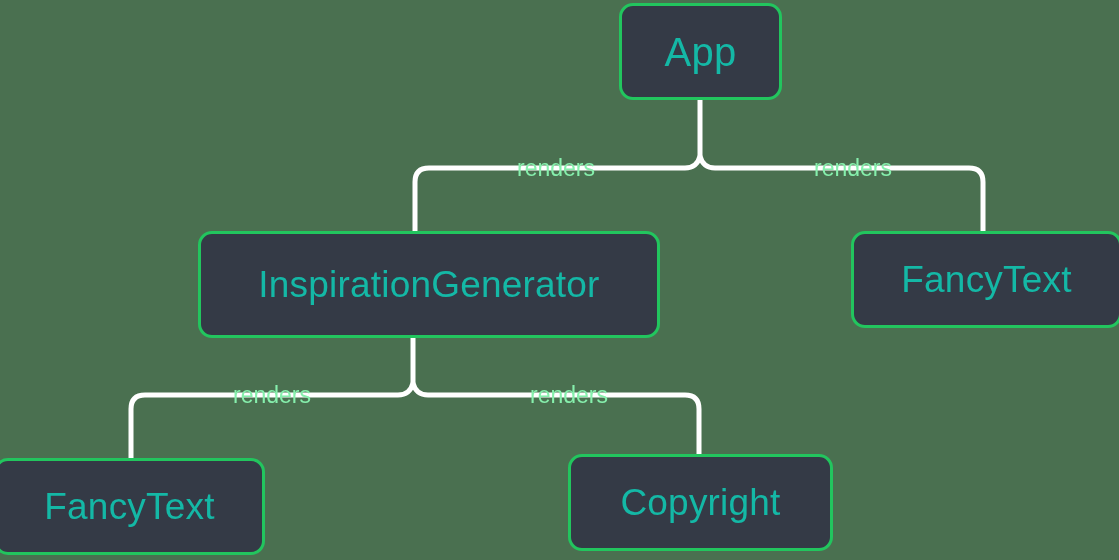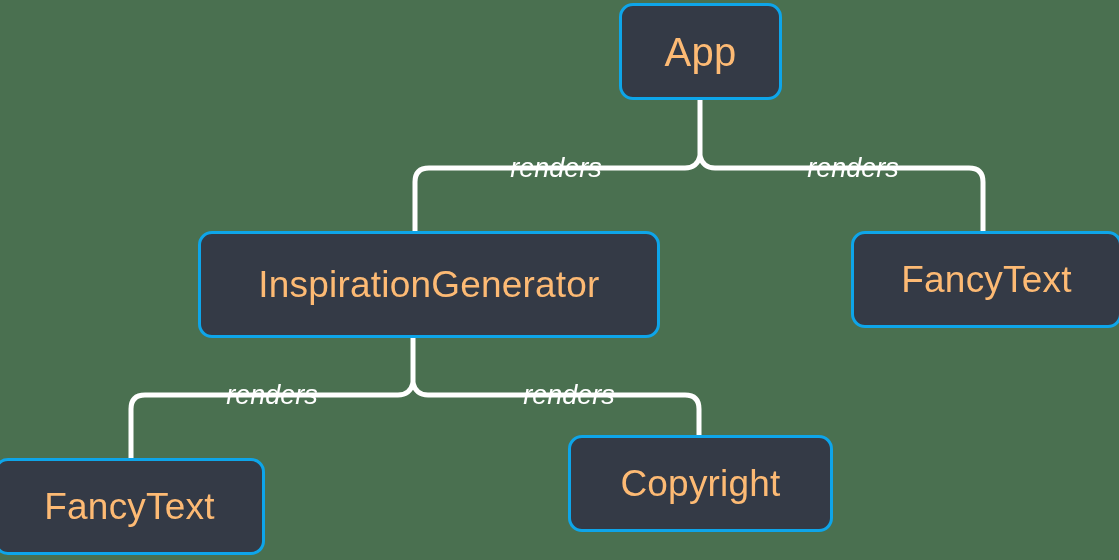--- a/index.html
+++ b/index.html
@@ -19,43 +19,42 @@
     position: absolute;
     left: 0;
     top: 0;
     width: 1119px;
     height: 560px;
   }
   .node {
     position: absolute;
     box-sizing: border-box;
     background: #343a46;
-    border: 3px solid #0ea5e9;
+    border: 3px solid #22c55e;
     border-radius: 14px;
     display: flex;
     align-items: center;
     justify-content: center;
-    color: #fdba74;
+    color: #14b8a6;
     letter-spacing: 0.2px;
     white-space: nowrap;
     z-index: 2;
   }
   .node-label {
     display: block;
     line-height: 1;
   }
   .edge-label {
     position: absolute;
-    color: #ffffff;
-    font-size: 27px;
+    color: #86efac;
+    font-size: 23px;
     line-height: 1;
     white-space: nowrap;
     z-index: 3;
     transform: translate(-50%, -50%);
-    font-style: italic;
   }
 </style>
 </head>
 <body>
 
 <div id="stage">
 
   <svg id="edges" viewBox="0 0 1119 560">
     <g fill="none" stroke="#ffffff" stroke-width="5" stroke-linecap="butt">
 
@@ -87,17 +86,17 @@
   </div>
 
   <div class="node" style="left:851px; top:231px; width:271px; height:97px;">
     <span class="node-label" style="font-size:37px;">FancyText</span>
   </div>
 
   <div class="node" style="left:-6px; top:458px; width:271px; height:97px;">
     <span class="node-label" style="font-size:37px;">FancyText</span>
   </div>
 
-  <div class="node" style="left:568px; top:435px; width:265px; height:97px;">
+  <div class="node" style="left:568px; top:454px; width:265px; height:97px;">
     <span class="node-label" style="font-size:37px;">Copyright</span>
   </div>
 
 </div>
 
 </body></html>

